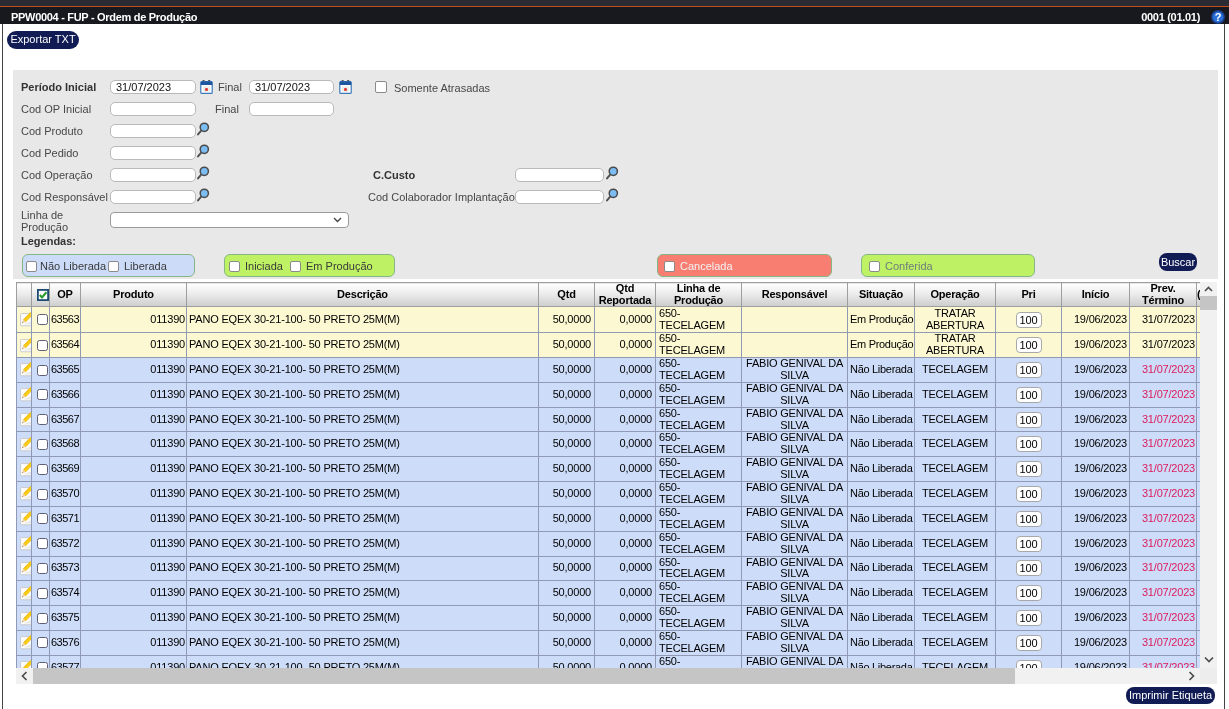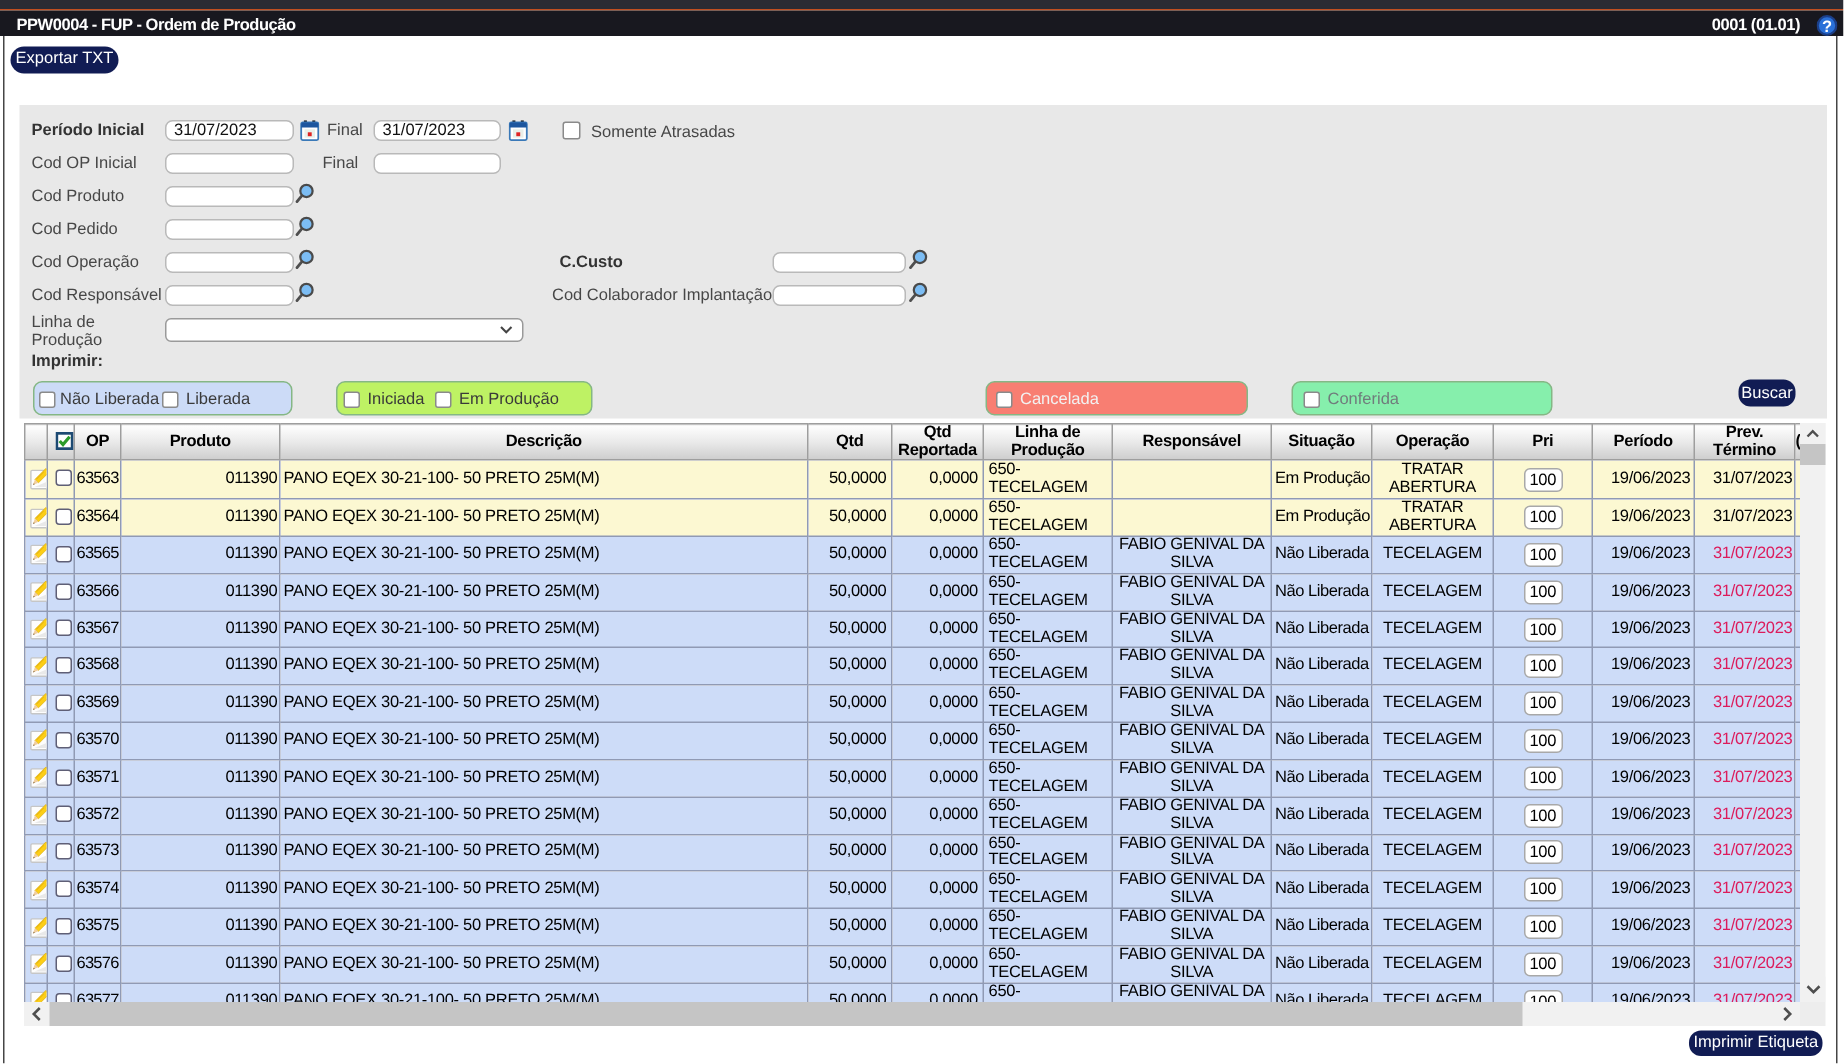--- a/index.html
+++ b/index.html
@@ -166,39 +166,39 @@
         <line x1="5" y1="9.8" x2="2" y2="13.4" stroke="#4f4f4f" stroke-width="1.9" stroke-linecap="round"></line>
         <circle cx="8.3" cy="6.3" r="4.1" fill="#7cbdf4" stroke="#4a4a4a" stroke-width="1.5"></circle>
       </svg></span>
 
   <span class="lbl" style="left:21px; top:209px;">Linha de<br>Produção</span>
   <span class="sel" style="left:110px; top:212px; width:239px;"></span>
   <svg class="abs" style="left:333px; top:217px;" width="9" height="6" viewBox="0 0 9 6">
       <polyline points="1,1 4.5,4.5 8,1" fill="none" stroke="#444" stroke-width="1.4"></polyline>
     </svg>
 
-  <span class="lbl lblb" style="left:21px; top:235px;">Imprimir:</span>
+  <span class="lbl lblb" style="left:21px; top:235px;">Legendas:</span>
 
   <div class="leg" style="left:22px; width:173px; background:#ccdbf7;">
     <span class="cb2" style="left:3px;"></span>
       <span class="t" style="left:17px;">Não Liberada</span>
     <span class="cb2" style="left:85px;"></span>
       <span class="t" style="left:101px;">Liberada</span>
   </div>
   <div class="leg" style="left:224px; width:171px; background:#bef264;">
     <span class="cb2" style="left:4px;"></span>
       <span class="t" style="left:20px;">Iniciada</span>
     <span class="cb2" style="left:65px;"></span>
       <span class="t" style="left:81px;">Em Produção</span>
   </div>
   <div class="leg" style="left:657px; width:175px; background:#f87e72; color:#f2f2f2;">
     <span class="cb2" style="left:6px;"></span>
       <span class="t" style="left:22px;">Cancelada</span>
   </div>
-  <div class="leg" style="left:861px; width:174px; background:#86efac; color:#707c7c;">
+  <div class="leg" style="left:861px; width:174px; background:#bef264; color:#707c7c;">
     <span class="cb2" style="left:7px;"></span>
       <span class="t" style="left:23px;">Conferida</span>
   </div>
   <div class="btn" id="bbusca">Buscar</div>
 
   <div class="abs" id="gridwrap">
   <table>
   <colgroup>
     <col style="width:15px">
           <col style="width:18px">
@@ -226,21 +226,21 @@
     <th>OP</th>
     <th>Produto</th>
     <th>Descrição</th>
     <th>Qtd</th>
     <th>Qtd<br>Reportada</th>
     <th>Linha de<br>Produção</th>
     <th>Responsável</th>
     <th>Situação</th>
     <th>Operação</th>
     <th>Pri</th>
-    <th>Período</th>
+    <th>Início</th>
     <th>Prev.<br>Término</th>
     <th style="text-align:left; overflow:hidden;">(</th>
   </tr>
   </thead>
   <tbody>
 <tr class="ry first">
 <td class="cp"><svg width="14" height="15" viewBox="0 0 14 15">
                 <rect x="0.6" y="1.6" width="11.8" height="12.2" rx="0.8" fill="#fdfdfd" stroke="#c6c6c6" stroke-width="0.9"></rect>
                 <path d="M3 12.6 L11.6 12.6 L11.6 9 Z" fill="#e9e9e9"></path>
                 <polygon points="10.6,0.3 12.9,2.6 5.6,9.9 3.3,7.6" fill="#fcce17" stroke="#dfaf0a" stroke-width="0.5"></polygon>

